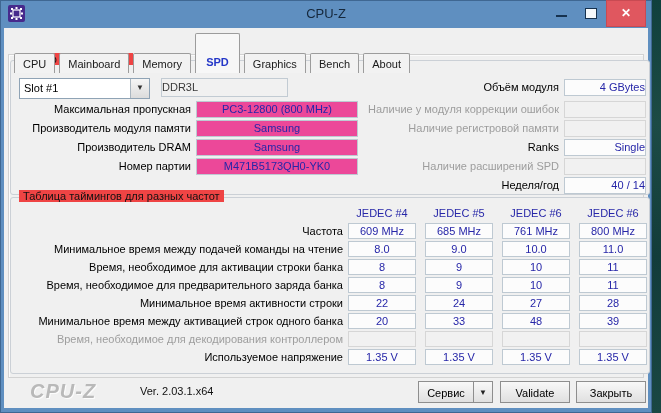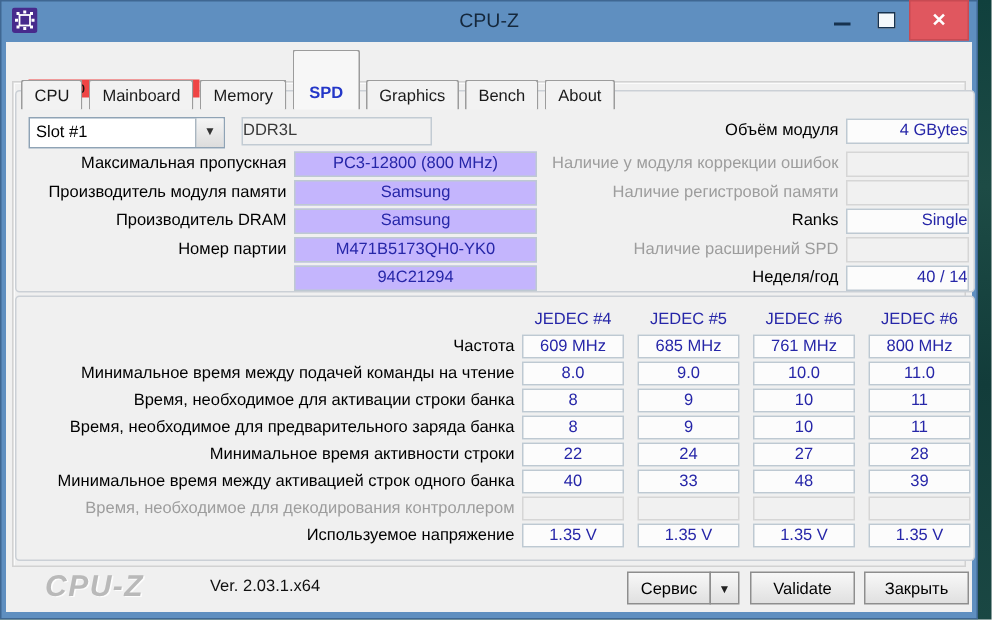--- a/index.html
+++ b/index.html
@@ -35,21 +35,21 @@
     border:1px solid #d2d2d2;box-shadow:inset 1px 1px 0 #fbfbfb;}
   
   .group{position:absolute;border:1px solid #cbd0d6;border-radius:3px;background:#f0f0f0;}
   .group-title{position:absolute;top:-8px;left:8px;padding:0 4px;background:#ef4444;color:#111;}
   #group-slot{left:6px;top:32px;width:638px;height:133px;}
   #group-timings{left:6px;top:169px;width:638px;height:175px;}
   
   .lrow{position:absolute;left:0;width:100%;height:17px;line-height:17px;}
   .lbl{position:absolute;left:0;width:180px;text-align:right;white-space:nowrap;color:#000;}
   .val{position:absolute;left:185px;width:160px;height:15px;line-height:15px;text-align:center;
-    background:#c4b5fd;border:1px solid #bec9d2;color:#2626a8;white-space:nowrap;}
+    background:#ec4899;border:1px solid #bec9d2;color:#2626a8;white-space:nowrap;}
   .rlbl{position:absolute;left:300px;width:248px;text-align:right;white-space:nowrap;color:#000;}
   .rval{position:absolute;left:553px;width:80px;height:15px;line-height:15px;text-align:right;
     background:#fcfcfc;border:1px solid #bec9d2;color:#2626a8;}
   .dis .lbl,.dis .rlbl,.dis .tlbl{color:#9d9d9d;}
   .dis .val,.dis .rval,.dis .tval{color:#9d9d9d;background:#f1f1f1;border-color:#d6d6d6;}
   
   .combo{position:absolute;left:8px;top:17px;width:125px;height:19px;background:#fff;
     border:1px solid #8fa3b5;line-height:18px;padding-left:4px;box-sizing:content-box;cursor:default;}
   .combo-arrow{position:absolute;right:0;top:0;width:18px;height:19px;border-left:1px solid #aab6c0;
     background:linear-gradient(#f5f5f5,#dcdcdc);text-align:center;line-height:18px;font-size:8px;color:#333;}
@@ -146,21 +146,20 @@
         </div>
         <div class="lrow" style="top:78px">
           <span class="lbl">Производитель DRAM</span>
           <span class="val">Samsung</span>
         </div>
         <div class="lrow" style="top:97px">
           <span class="lbl">Номер партии</span>
           <span class="val">M471B5173QH0-YK0</span>
         </div>
         <div class="lrow" style="top:116px">
-          <span class="val">94C21294</span>
         </div>
 
         <div class="lrow" style="top:18px">
           <span class="rlbl">Объём модуля</span>
           <span class="rval">4 GBytes</span>
         </div>
         <div class="lrow dis" style="top:40px">
           <span class="rlbl">Наличие у модуля коррекции ошибок</span>
           <span class="rval"></span>
         </div>
@@ -176,20 +175,21 @@
           <span class="rlbl">Наличие расширений SPD</span>
           <span class="rval"></span>
         </div>
         <div class="lrow" style="top:116px">
           <span class="rlbl">Неделя/год</span>
           <span class="rval">40 / 14</span>
         </div>
       </div>
 
       <div class="group" id="group-timings">
+        <span class="group-title">Таблица таймингов для разных частот</span>
 
         <span class="thead c0">JEDEC #4</span>
         <span class="thead c1">JEDEC #5</span>
         <span class="thead c2">JEDEC #6</span>
         <span class="thead c3">JEDEC #6</span>
 
         <div class="trow" style="top:25px">
           <span class="tlbl">Частота</span>
           <span class="tval c0">609 MHz</span>
           <span class="tval c1">685 MHz</span>
@@ -219,21 +219,21 @@
         </div>
         <div class="trow" style="top:97px">
           <span class="tlbl">Минимальное время активности строки</span>
           <span class="tval c0">22</span>
           <span class="tval c1">24</span>
           <span class="tval c2">27</span>
           <span class="tval c3">28</span>
         </div>
         <div class="trow" style="top:115px">
           <span class="tlbl">Минимальное время между активацией строк одного банка</span>
-          <span class="tval c0">40</span>
+          <span class="tval c0">20</span>
           <span class="tval c1">33</span>
           <span class="tval c2">48</span>
           <span class="tval c3">39</span>
         </div>
         <div class="trow dis" style="top:133px">
           <span class="tlbl">Время, необходимое для декодирования контроллером</span>
           <span class="tval c0"></span>
           <span class="tval c1"></span>
           <span class="tval c2"></span>
           <span class="tval c3"></span>

